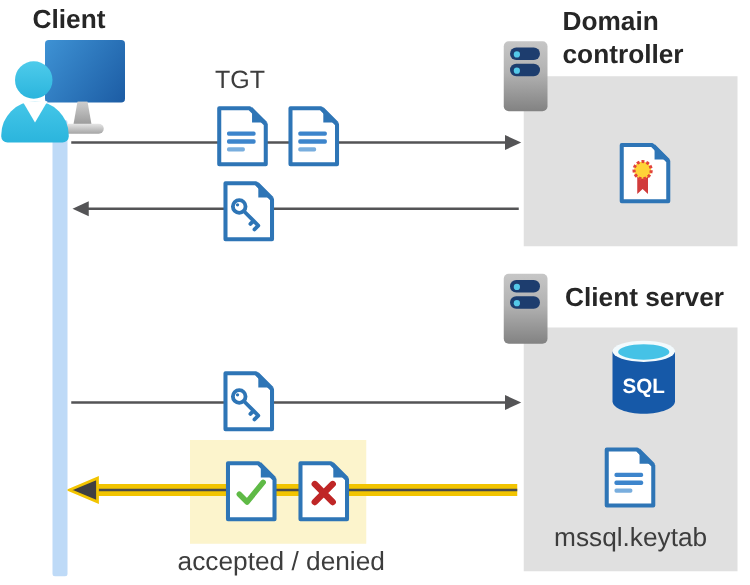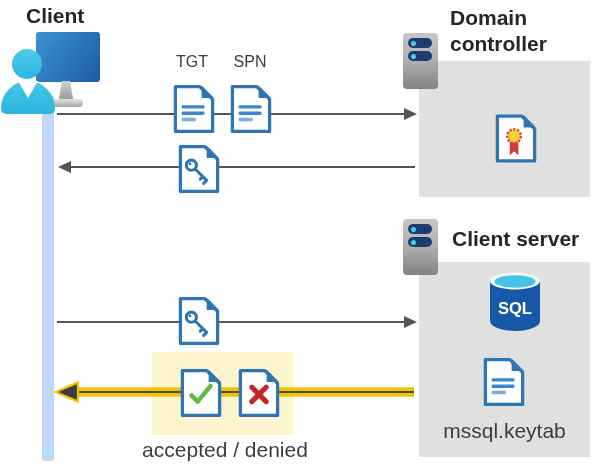--- a/index.html
+++ b/index.html
@@ -35,21 +35,21 @@
   .box-domain{left:419px;top:61px;width:171px;height:136px;}
   .box-linux{left:419px;top:262px;width:171px;height:195px;}
   .highlight-box{position:absolute;left:152px;top:352px;width:141px;height:83px;background:var(--highlight-yellow);}
   
   .lifeline{position:absolute;left:42px;top:96px;width:12px;height:365px;background:var(--lifeline-blue);border-radius:2px;}
   
   .title{position:absolute;font-weight:bold;font-size:21px;line-height:26px;color:var(--text-dark);letter-spacing:0;}
   .client-title{left:26px;top:3px;}
   .dc-title{left:450px;top:5px;width:130px;}
   .linux-title{left:452px;top:226px;white-space:nowrap;}
-  .small-label{position:absolute;font-size:16px;color:var(--text-gray);text-align:center;}
+  .small-label{position:absolute;font-size:20px;color:var(--text-gray);text-align:center;}
   .tgt-label{left:167px;top:53px;width:50px;}
   .spn-label{left:225px;top:53px;width:50px;}
   .keytab-label{left:419px;top:419px;width:171px;font-size:21px;}
   .accepted-label{left:125px;top:438px;width:200px;font-size:21px;}
   
   .arrow-line{position:absolute;height:2px;background:var(--arrow-gray);}
   .head-right{position:absolute;width:0;height:0;border-top:6px solid transparent;border-bottom:6px solid transparent;border-left:13px solid var(--arrow-gray);}
   .head-left{position:absolute;width:0;height:0;border-top:6px solid transparent;border-bottom:6px solid transparent;border-right:13px solid var(--arrow-gray);}
   
   .yellow-arrow{position:absolute;left:54px;top:379px;width:360px;height:26px;}
@@ -228,17 +228,16 @@
   <div class="monitor-stand"></div>
   <div class="monitor-base"></div>
   <div class="person-body"></div>
   <div class="person-collar"></div>
   <div class="person-head"></div>
 
   <div class="title client-title">Client</div>
   <div class="title dc-title">Domain controller</div>
   <div class="title linux-title">Client server</div>
   <div class="small-label tgt-label">TGT</div>
-  <div class="small-label spn-label">SPN</div>
   <div class="small-label keytab-label">mssql.keytab</div>
   <div class="small-label accepted-label">accepted / denied</div>
 
 </div>
 
 </body></html>

